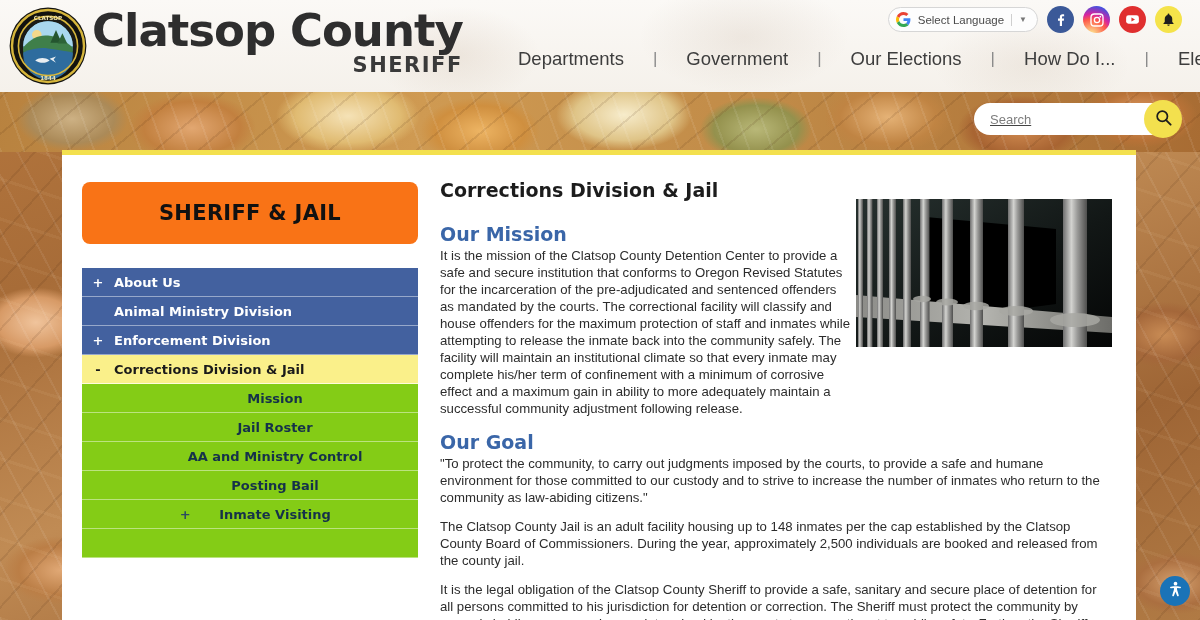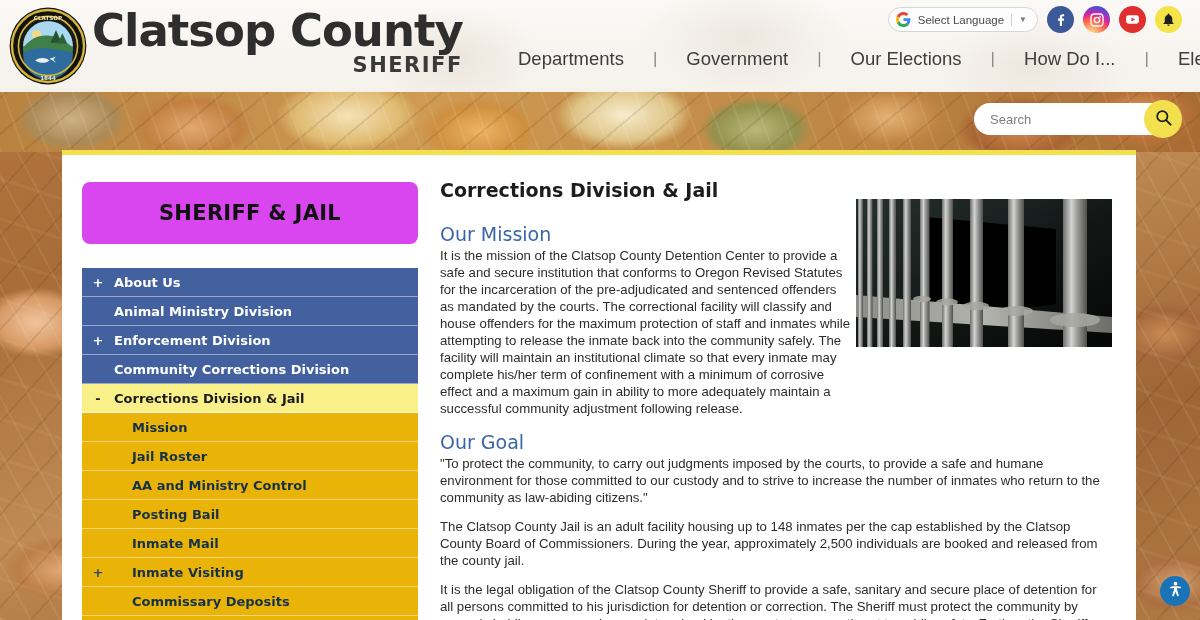--- a/index.html
+++ b/index.html
@@ -122,69 +122,70 @@
   
   .searchwrap {
     position: absolute; right: 18px; top: 100px; z-index: 30;
     display: flex; align-items: center;
   }
   .search-input {
     width: 200px; height: 32px; border-radius: 16px; border: none;
     background: #fff; padding: 0 36px 0 16px;
     font-family: "Liberation Sans", sans-serif; font-size: 13px; color: #444;
     outline: none;
+    text-decoration: underline;
   }
   .search-input::placeholder { color: #7d7d7d; }
   .search-btn {
     width: 38px; height: 38px; border-radius: 50%; background: #f3e04e;
     border: none; margin-left: -30px; cursor: pointer;
     display: flex; align-items: center; justify-content: center;
   }
 
   
   .card {
     position: absolute; left: 62px; top: 150px; width: 1074px; height: 470px;
     background: #fff; border-top: 5px solid #f3e04e; z-index: 15; overflow: hidden;
   }
 
   
   .sidebar { position: absolute; left: 20px; top: 27px; width: 336px; }
   .side-title {
-    background: #d946ef; border-radius: 8px; height: 62px;
+    background: #f97316; border-radius: 8px; height: 62px;
     display: flex; align-items: center; justify-content: center;
     font-family: "DejaVu Sans", sans-serif;
     font-size: 21px; font-weight: 700; color: #111; letter-spacing: .3px;
   }
   .menu { margin-top: 24px; }
   .menu-item {
     height: 29px; display: flex; align-items: center; cursor: pointer;
     font-family: "DejaVu Sans", sans-serif;
     font-size: 13px; font-weight: 700;
     border-bottom: 1px solid rgba(255,255,255,.45);
   }
   .lvl1 { background: #43619f; color: #fff; }
   .lvl1.active { background: #faf08a; color: #1a1a1a; border-bottom-color: rgba(255,255,255,.7); }
-  .lvl2 { background: #eab308; color: #15314a; }
+  .lvl2 { background: #84cc16; color: #15314a; justify-content: center; }
   .exp {
     width: 32px; text-align: center; font-size: 13px; font-weight: 700; flex-shrink: 0;
   }
   .menu-label { white-space: nowrap; }
   .lvl1 .menu-label { margin-left: 0; }
   .lvl2 .menu-label { margin-left: 18px; }
   .lvl2 .exp { color: #2b4a63; }
 
   
   .main { position: absolute; left: 378px; top: 24px; width: 672px; }
   .page-title {
     font-family: "DejaVu Sans", sans-serif;
     font-size: 19px; font-weight: 700; color: #1c1c1c; margin-bottom: 22px;
   }
   .h2 {
     font-family: "DejaVu Sans", sans-serif;
-    font-size: 19px; font-weight: 400; color: #3a66a8; margin-bottom: 2px;
+    font-size: 19px; font-weight: 700; color: #3a66a8; margin-bottom: 2px;
   }
   .body-text {
     font-size: 13.2px; line-height: 17px; color: #2c2c2c; text-align: left;
   }
   .body-text + .body-text { margin-top: 12px; }
   .mission-block { width: 412px; }
   .cellimg {
     position: absolute; right: 0; top: 20px; width: 256px; height: 148px;
     overflow: hidden; background: #111;
   }
@@ -309,24 +310,20 @@
       <div class="menu-item lvl1">
         <span class="exp"></span>
         <span class="menu-label">Animal Ministry Division</span>
       </div>
 
       <div class="menu-item lvl1">
         <span class="exp">+</span>
         <span class="menu-label">Enforcement Division</span>
       </div>
 
-      <div class="menu-item lvl1">
-        <span class="exp"></span>
-        <span class="menu-label">Community Corrections Division</span>
-      </div>
 
       <div class="menu-item lvl1 active">
         <span class="exp">-</span>
         <span class="menu-label">Corrections Division &amp; Jail</span>
       </div>
 
       <div class="menu-item lvl2">
         <span class="exp"></span>
         <span class="menu-label">Mission</span>
       </div>
@@ -339,34 +336,26 @@
       <div class="menu-item lvl2">
         <span class="exp"></span>
         <span class="menu-label">AA and Ministry Control</span>
       </div>
 
       <div class="menu-item lvl2">
         <span class="exp"></span>
         <span class="menu-label">Posting Bail</span>
       </div>
 
-      <div class="menu-item lvl2">
-        <span class="exp"></span>
-        <span class="menu-label">Inmate Mail</span>
-      </div>
 
       <div class="menu-item lvl2">
         <span class="exp">+</span>
         <span class="menu-label">Inmate Visiting</span>
       </div>
 
-      <div class="menu-item lvl2">
-        <span class="exp"></span>
-        <span class="menu-label">Commissary Deposits</span>
-      </div>
 
       <div class="menu-item lvl2">
         <span class="exp"></span>
         <span class="menu-label"></span>
       </div>
 
     </div>
   </div>
 
   <div class="main">

